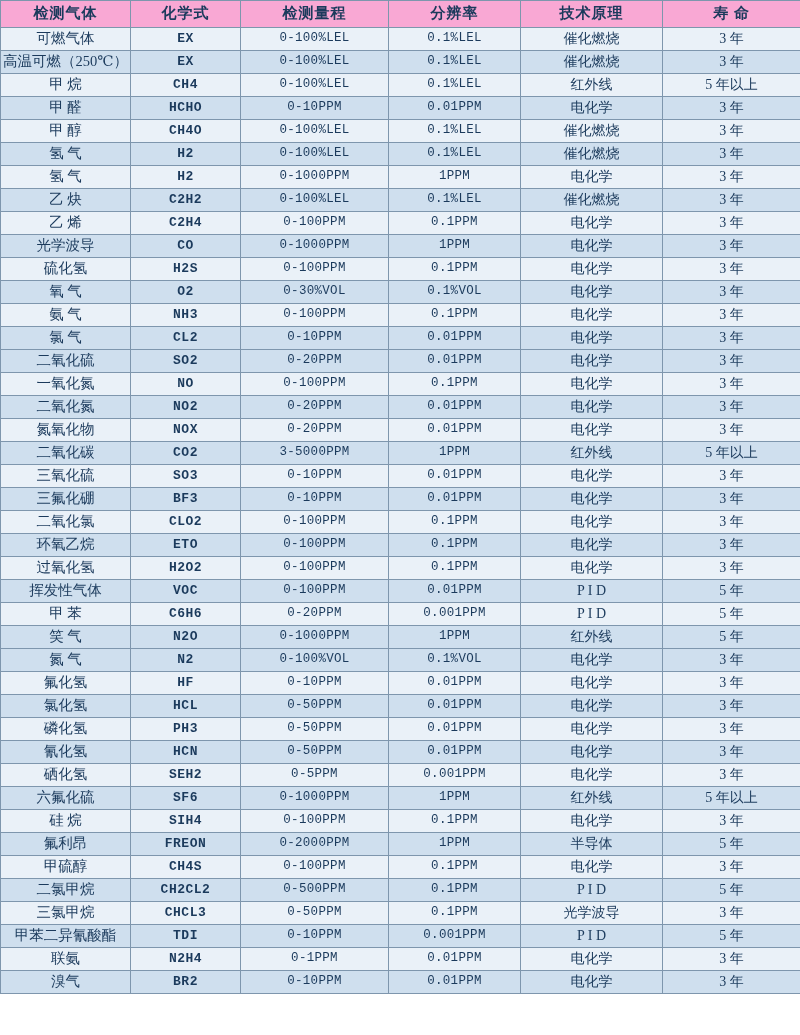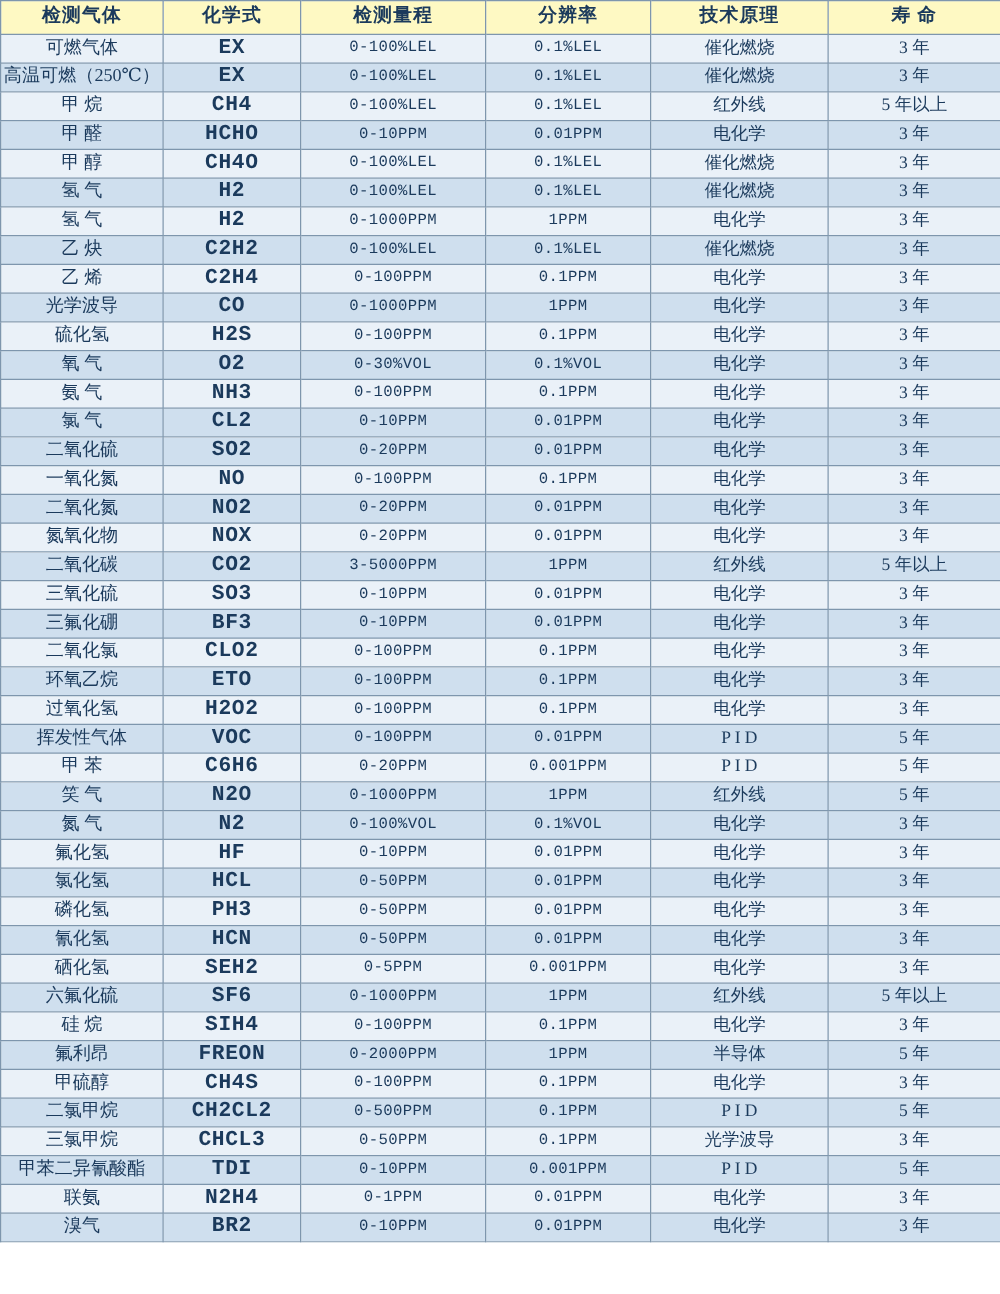--- a/index.html
+++ b/index.html
@@ -28,36 +28,36 @@
     text-align: center;
     vertical-align: middle;
     height: 22px;
     line-height: 1.05;
     padding: 0 2px;
     color: #1b3a5c;
     overflow: hidden;
     white-space: nowrap;
   }
   #gas-table thead th {
-    background: #fef9c3;
+    background: #f9a8d4;
     font-size: 15px;
     font-weight: bold;
     height: 26px;
     letter-spacing: 1px;
   }
   #gas-table tbody tr.light td { background: #eaf1f8; }
   #gas-table tbody tr.dark  td { background: #cfdfee; }
 
   #gas-table tbody td.name {
     font-size: 14.5px;
     font-weight: normal;
   }
   #gas-table tbody td.formula {
     font-family: "Liberation Mono", "DejaVu Sans Mono", monospace;
-    font-size: 17px;
+    font-size: 13px;
     font-weight: bold;
     letter-spacing: 0.5px;
   }
   #gas-table tbody td.range,
   #gas-table tbody td.resolution {
     font-family: "Liberation Mono", "DejaVu Sans Mono", monospace;
     font-size: 12.5px;
     letter-spacing: 0.3px;
   }
   #gas-table tbody td.principle,

